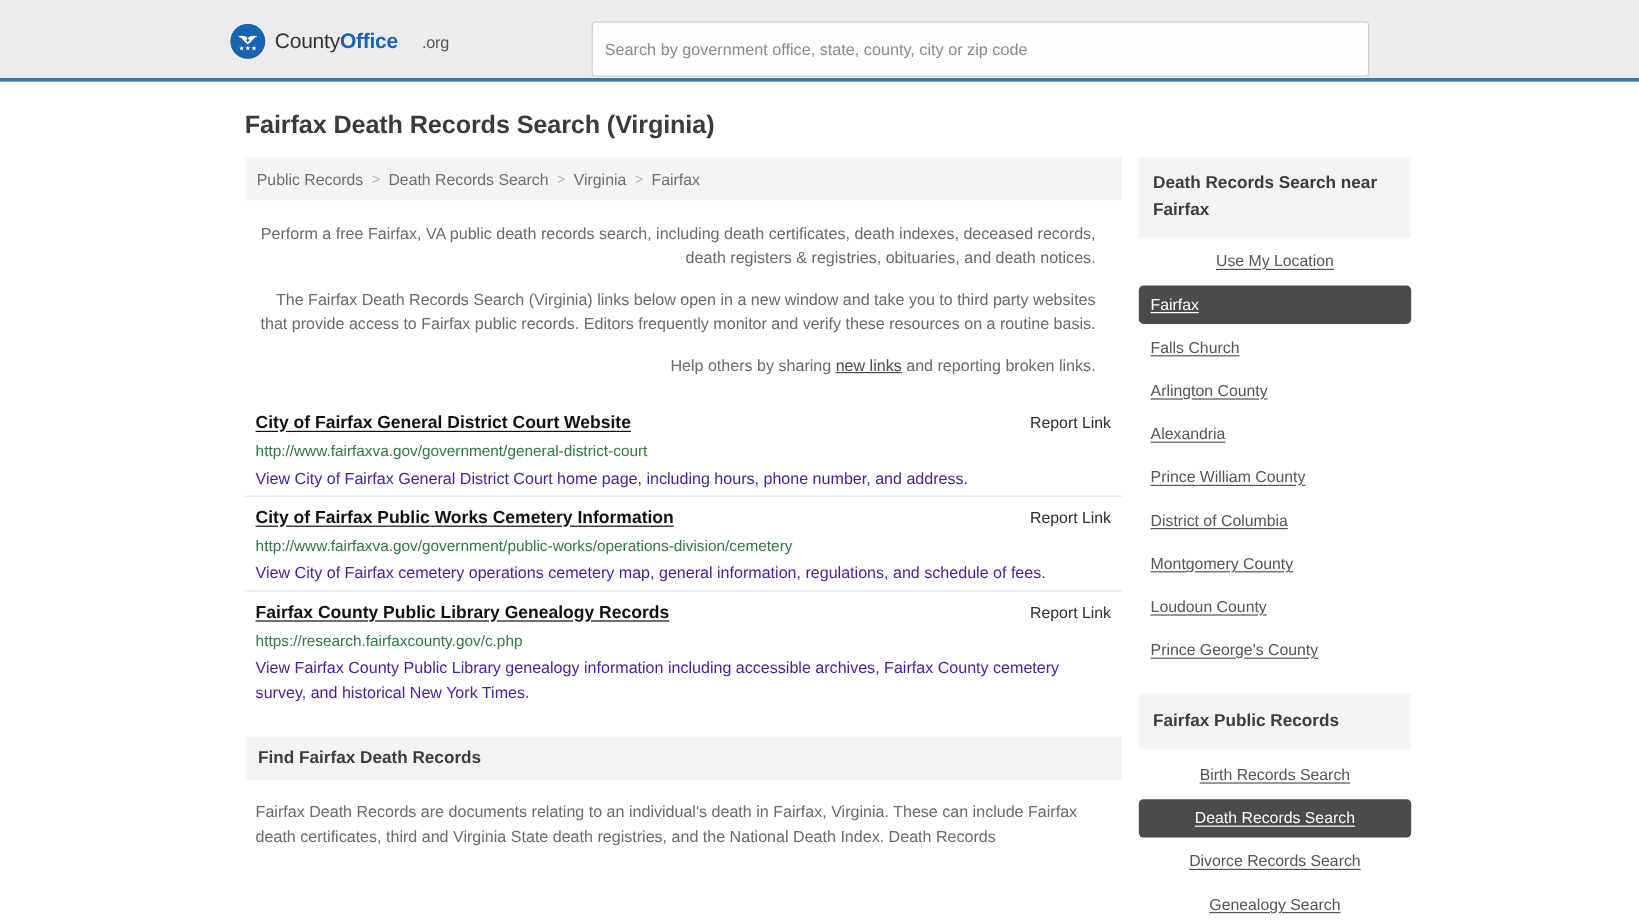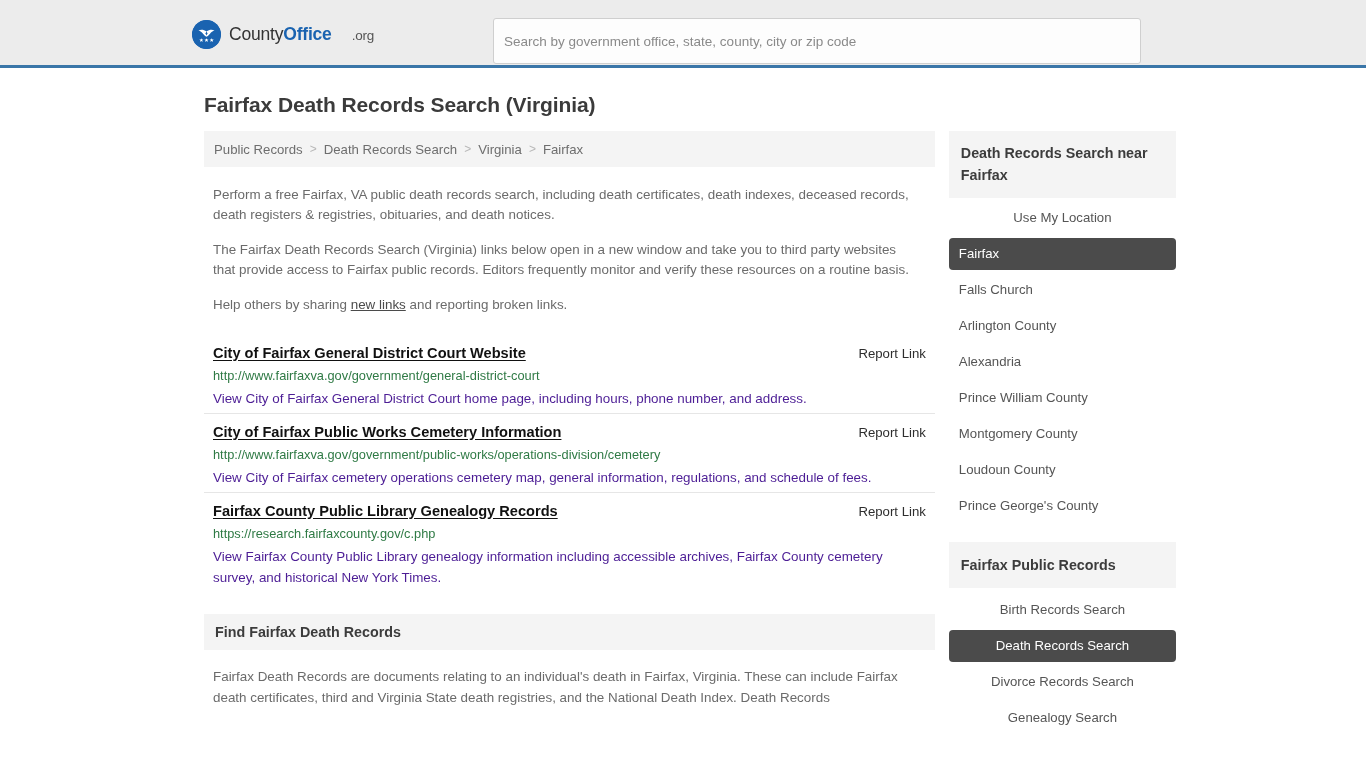--- a/index.html
+++ b/index.html
@@ -117,20 +117,21 @@
   }
   .breadcrumb .current { color: #6e6e6e; }
 
   
   .intro p {
     font-size: 13.4px;
     line-height: 19.5px;
     color: #6b6b6b;
     margin: 16px 0 0 9px;
     max-width: 700px;
+    text-align: right;
   }
   .intro p.p1 { margin-top: 18px; }
   .intro a.inline-link {
     color: #4b4b4b;
     text-decoration: underline;
     font-weight: normal;
   }
 
   
   .results { margin-top: 20px; }
@@ -208,20 +209,21 @@
     height: 32px;
     line-height: 32px;
     padding: 0 10px 0 10px;
     border-radius: 4px;
     font-size: 13.2px;
     margin-bottom: 4px;
     text-decoration: none;
   }
   .side-item .lbl {
     color: #555555;
+    text-decoration: underline;
     text-underline-offset: 2px;
   }
   .side-item.centered { text-align: center; }
   .side-item.active { background: #4b4b4b; }
   .side-item.active .lbl { color: #ffffff; }
   .side-block-2 { margin-top: 20px; }
   .side-block-2 .side-head { padding: 12px 12px; }
   .side-list-2 { margin-top: 6px; }
   .side-list-2 .side-item { text-align: center; }
 </style>
@@ -311,20 +313,21 @@
       <div class="side-col">
 
         <div class="side-head">Death Records Search near Fairfax</div>
         <div class="side-list">
           <a class="side-item centered" href="#"><span class="lbl">Use My Location</span></a>
           <a class="side-item active" href="#"><span class="lbl">Fairfax</span></a>
           <a class="side-item" href="#"><span class="lbl">Falls Church</span></a>
           <a class="side-item" href="#"><span class="lbl">Arlington County</span></a>
           <a class="side-item" href="#"><span class="lbl">Alexandria</span></a>
           <a class="side-item" href="#"><span class="lbl">Prince William County</span></a>
+          <a class="side-item" href="#"><span class="lbl">District of Columbia</span></a>
           <a class="side-item" href="#"><span class="lbl">Montgomery County</span></a>
           <a class="side-item" href="#"><span class="lbl">Loudoun County</span></a>
           <a class="side-item" href="#"><span class="lbl">Prince George's County</span></a>
         </div>
 
         <div class="side-block-2">
           <div class="side-head">Fairfax Public Records</div>
           <div class="side-list-2">
             <a class="side-item" href="#"><span class="lbl">Birth Records Search</span></a>
             <a class="side-item active" href="#"><span class="lbl">Death Records Search</span></a>

